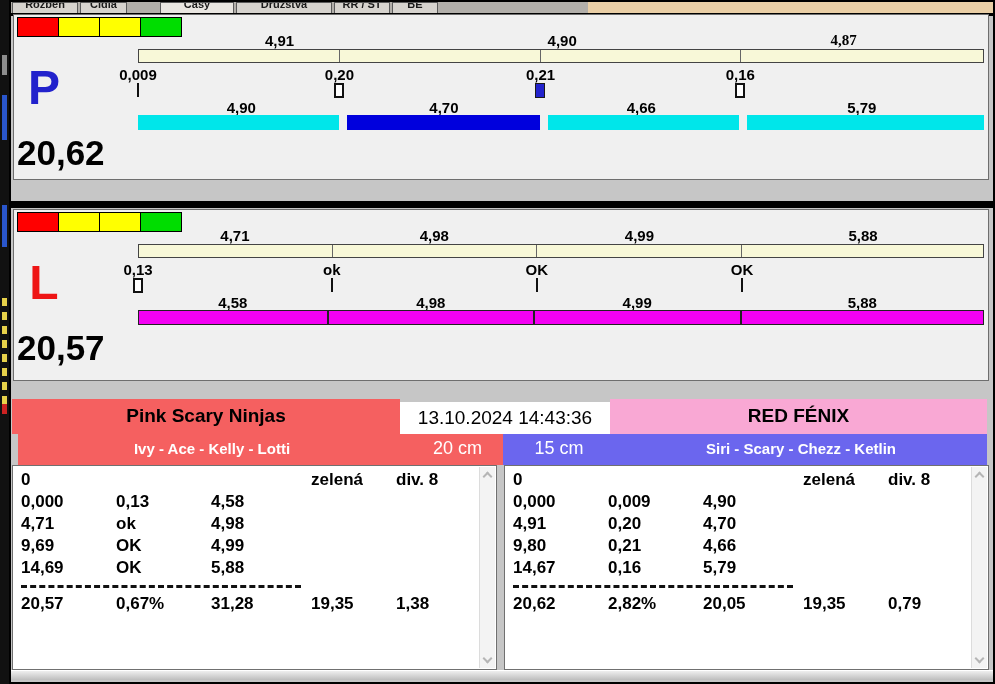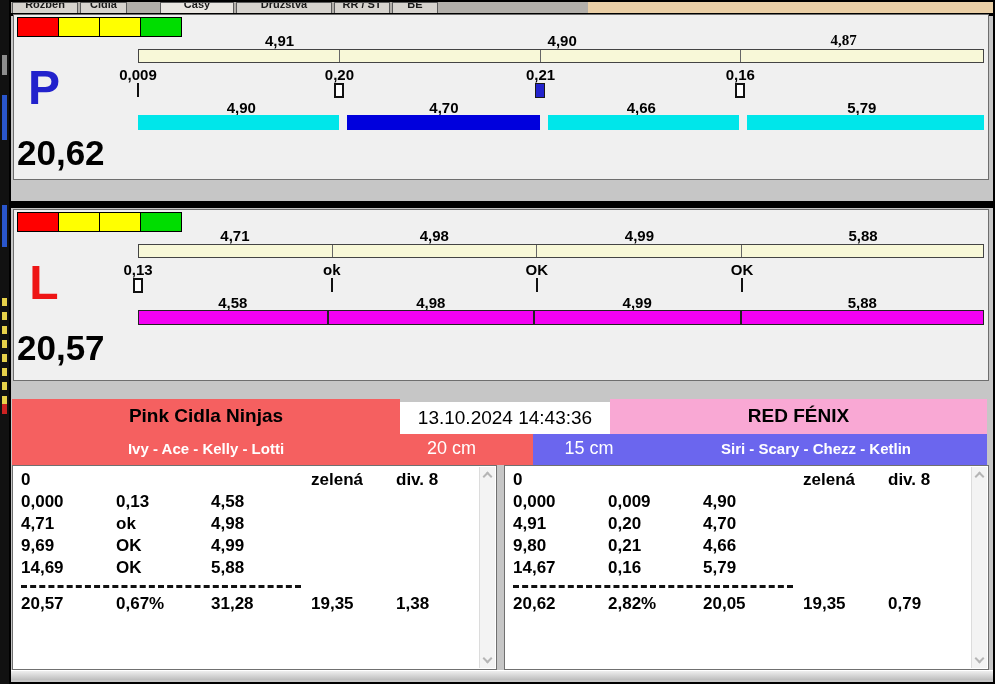--- a/index.html
+++ b/index.html
@@ -63,22 +63,22 @@
   .divider { position:absolute; left:0; right:0; top:199px; height:7px; background:#000; }
 
   
   .banner { position:absolute; left:1px; top:397px; width:975px; height:66px; }
   .b-row1 { position:absolute; left:0; top:0; right:0; height:35px; }
   .b-row2 { position:absolute; left:0; top:35px; right:0; height:31px; }
   .b-red1 { position:absolute; left:0; top:0; width:388px; height:35px; }
   .b-blue1{ position:absolute; left:598px; top:0; right:0; height:35px; }
   .b-white{ position:absolute; left:388px; top:3px; width:210px; height:33px; background:#fff;
             text-align:center; font-size:19px; color:#000; line-height:31px; }
-  .b-red2 { position:absolute; left:0; top:0; width:589px; height:31px; }
-  .b-blue2{ position:absolute; left:491px; top:0; right:0; height:31px;margin-left:30px; }
+  .b-red2 { position:absolute; left:6px; top:0; width:589px; height:31px; }
+  .b-blue2{ position:absolute; left:491px; top:0; right:0; height:31px; }
   .teamname { display:block; text-align:center; font-size:19px; font-weight:bold; color:#000; line-height:34px; white-space:nowrap; }
   .dogs { position:absolute; top:0; height:31px; text-align:center; font-size:15px; font-weight:bold;
           color:#fff; line-height:29px; white-space:nowrap; }
   .sizecat { position:absolute; top:0; height:31px; text-align:center; font-size:18px; font-weight:normal;
              color:#fff; line-height:29px; }
 
   
   .ttable { position:absolute; top:463px; width:485px; height:205px; background:#fff; border:1px solid #707070; }
   .t-left { left:1px; } .t-right { left:493px; }
   .tbody { position:absolute; left:8px; top:3px; right:20px; bottom:2px; overflow:hidden;
@@ -228,21 +228,21 @@
             <div class="seg" style="flex-grow: 4.99; background: rgb(244, 0, 244);"></div>
             <div class="seg" style="flex-grow: 5.88; background: rgb(244, 0, 244);"></div>
           </div>
         </div>
       <div class="lane-total">20,57</div>
     </section>
 
     <div class="banner">
       <div class="b-row1">
         <div class="b-red1" id="bred1" style="background: rgb(245, 96, 96);">
-          <span class="teamname">Pink Cidla Ninjas</span>
+          <span class="teamname">Pink Scary Ninjas</span>
         </div>
         <div class="b-blue1" id="bblue1" style="background: #f9a8d4;">
           <span class="teamname">RED FÉNIX</span>
         </div>
         <div class="b-white">13.10.2024 14:43:36</div>
       </div>
       <div class="b-row2">
         <div class="b-red2" id="bred2" style="background: rgb(245, 96, 96);">
           <span class="dogs" style="left:0;width:388px;">Ivy - Ace - Kelly - Lotti</span>
           <span class="sizecat" style="left:388px;width:103px;">20 cm</span>

